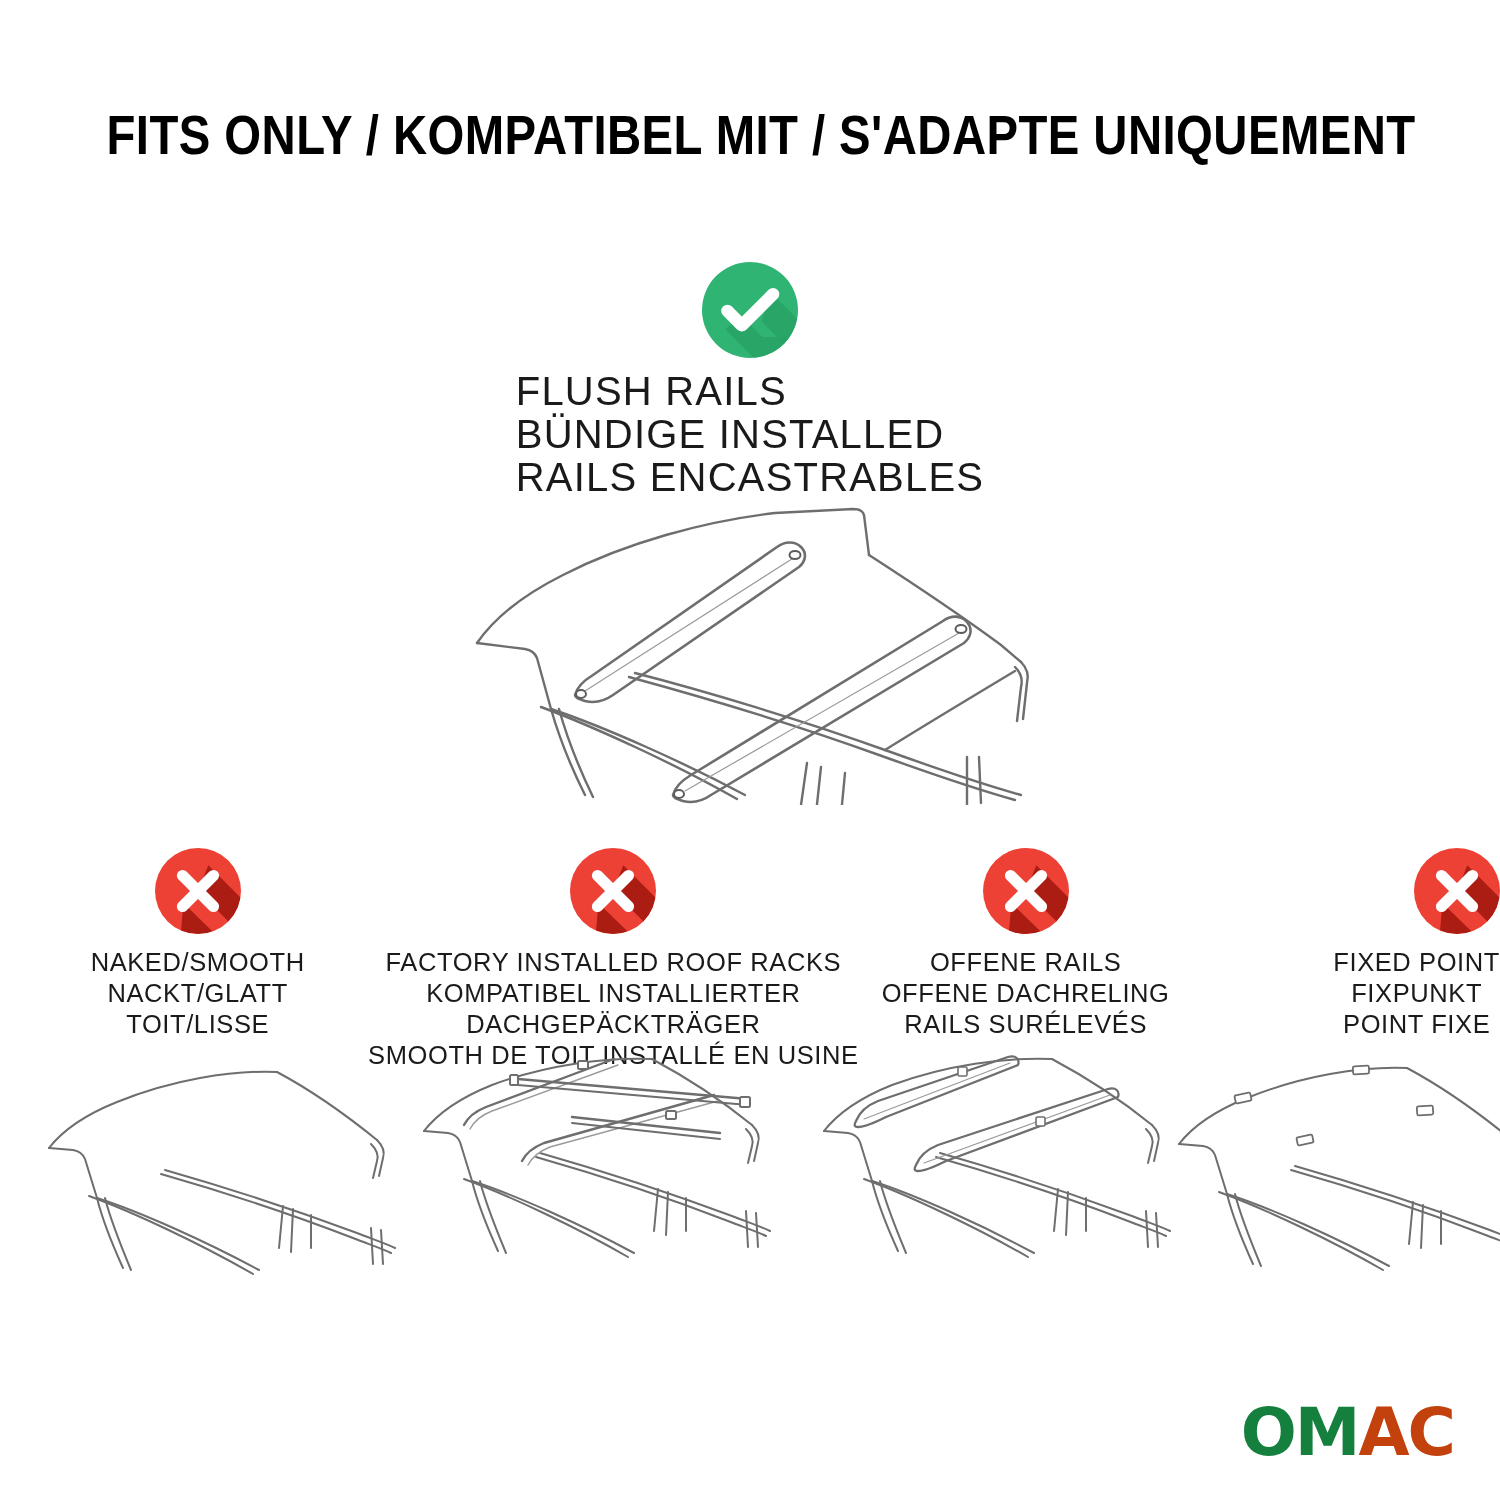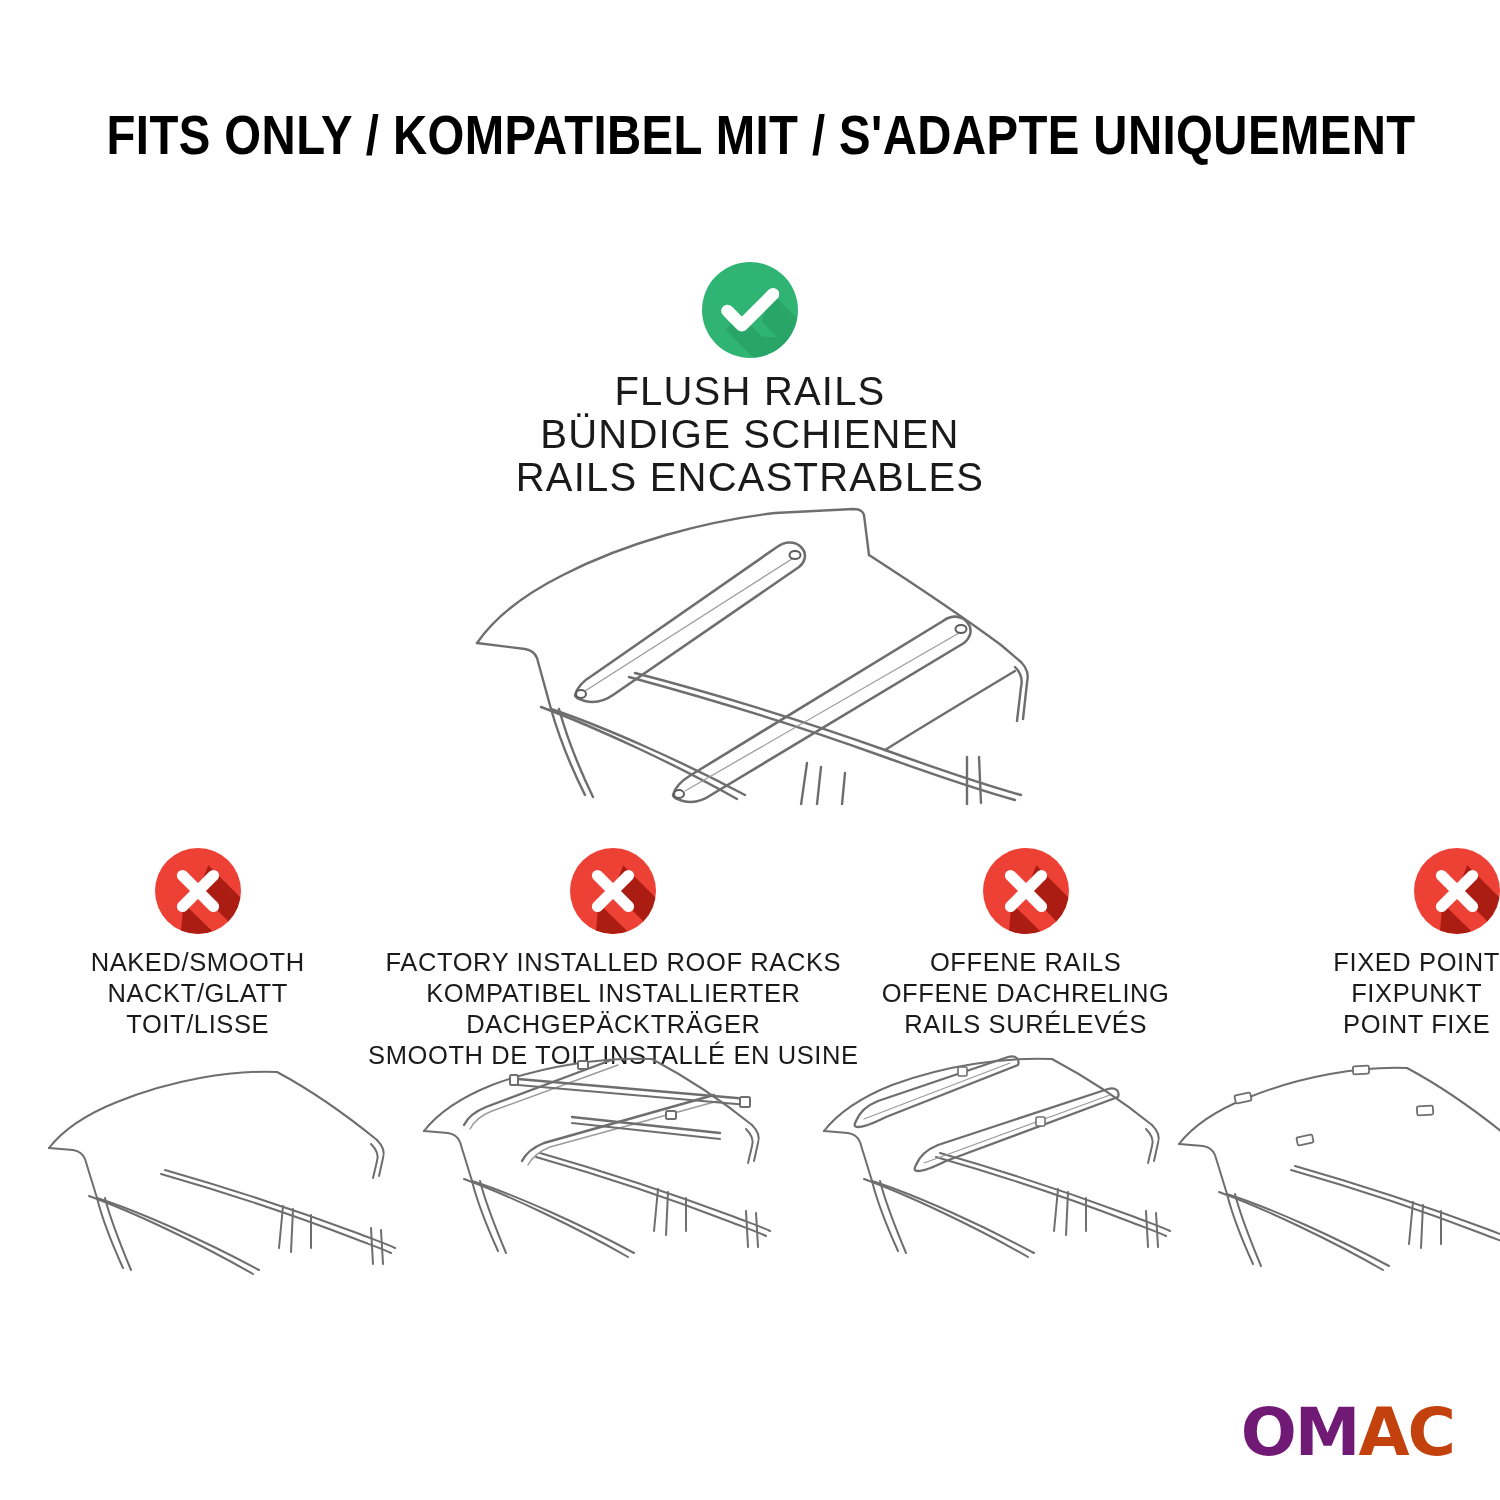--- a/index.html
+++ b/index.html
@@ -64,21 +64,20 @@
     display: flex;
     flex-direction: column;
     align-items: center;
   }
   #hero-badge {
     width: 96px;
     height: 96px;
   }
   #hero-text {
     margin-top: 12px;
-    text-align: center;
     color: #1a1a1a;
     font-size: 40px;
     line-height: 1.07;
     letter-spacing: 1.2px;
     font-weight: 400;
   }
   #hero-text div { white-space: nowrap; }
 
   
   #hero-roof {
@@ -142,21 +141,21 @@
     right: 46px;
     bottom: 34px;
     display: flex;
     align-items: baseline;
     font-family: "DejaVu Sans", sans-serif;
     font-weight: 700;
     font-size: 66px;
     letter-spacing: -2px;
     line-height: 1;
   }
-  #omac-om { color: #701a75; }
+  #omac-om { color: #15803d; }
   #omac-ac { color: #c2410c; }
 </style>
 </head>
 <body>
 
 <div id="title-bar">
   <div id="main-title">FITS ONLY / KOMPATIBEL MIT / S'ADAPTE UNIQUEMENT</div>
 </div>
 
 <div id="hero">
@@ -173,21 +172,21 @@
         <path d="M41 56 L63 78 L100 78 L100 100 L54 100 L24 70 Z" fill="#28a266" opacity="0.85"></path>
         <path d="M72 32 L100 60 L100 100 L62 62 Z" fill="#28a266" opacity="0.85"></path>
 
         <path d="M26.5 51 L41.5 66 L74 33.5" fill="none" stroke="#ffffff" stroke-width="13" stroke-linecap="round" stroke-linejoin="round"></path>
       </g>
     </svg>
   </div>
 
   <div id="hero-text">
     <div>FLUSH RAILS</div>
-    <div>BÜNDIGE SCHIENEN</div>
+    <div>BÜNDIGE INSTALLED</div>
     <div>RAILS ENCASTRABLES</div>
   </div>
 </div>
 
 <div id="hero-roof">
   <svg viewBox="0 0 600 310" xmlns="http://www.w3.org/2000/svg" aria-hidden="true">
     <g fill="none" stroke="#6e6e6e" stroke-width="2.4" stroke-linecap="round" stroke-linejoin="round">
 
       <path d="M22 148 C40 122 72 98 108 80 C170 48 250 26 320 18 L398 14
                C404 14 408 16 409 20 L414 60"></path>

